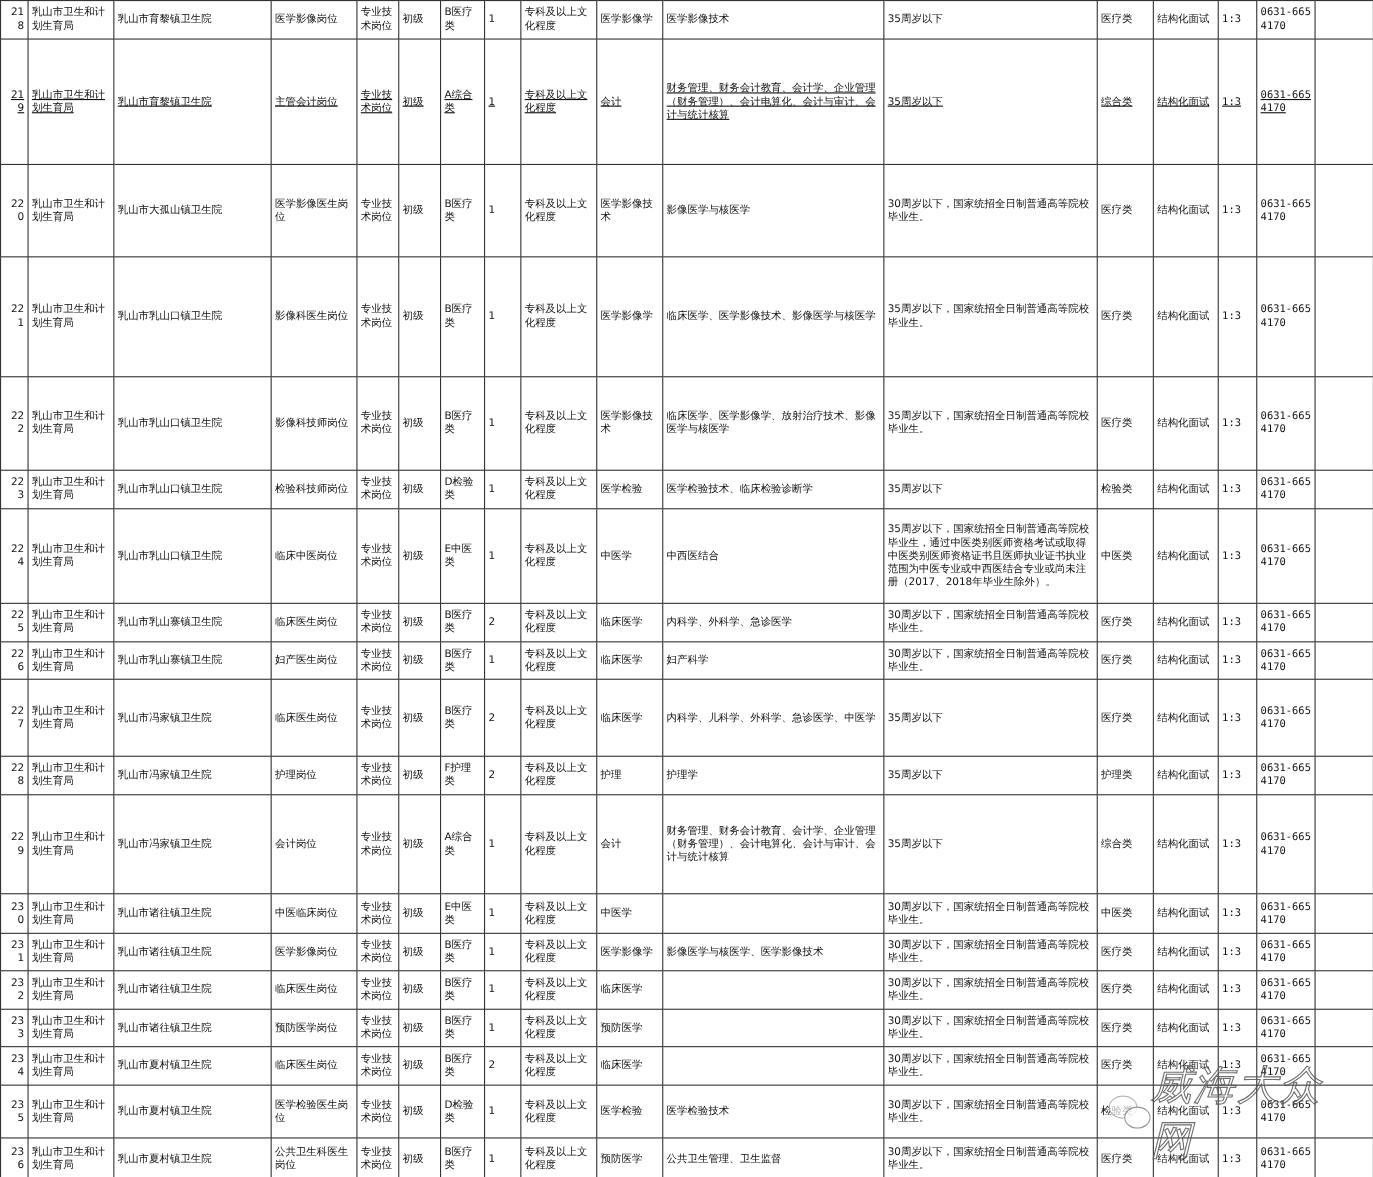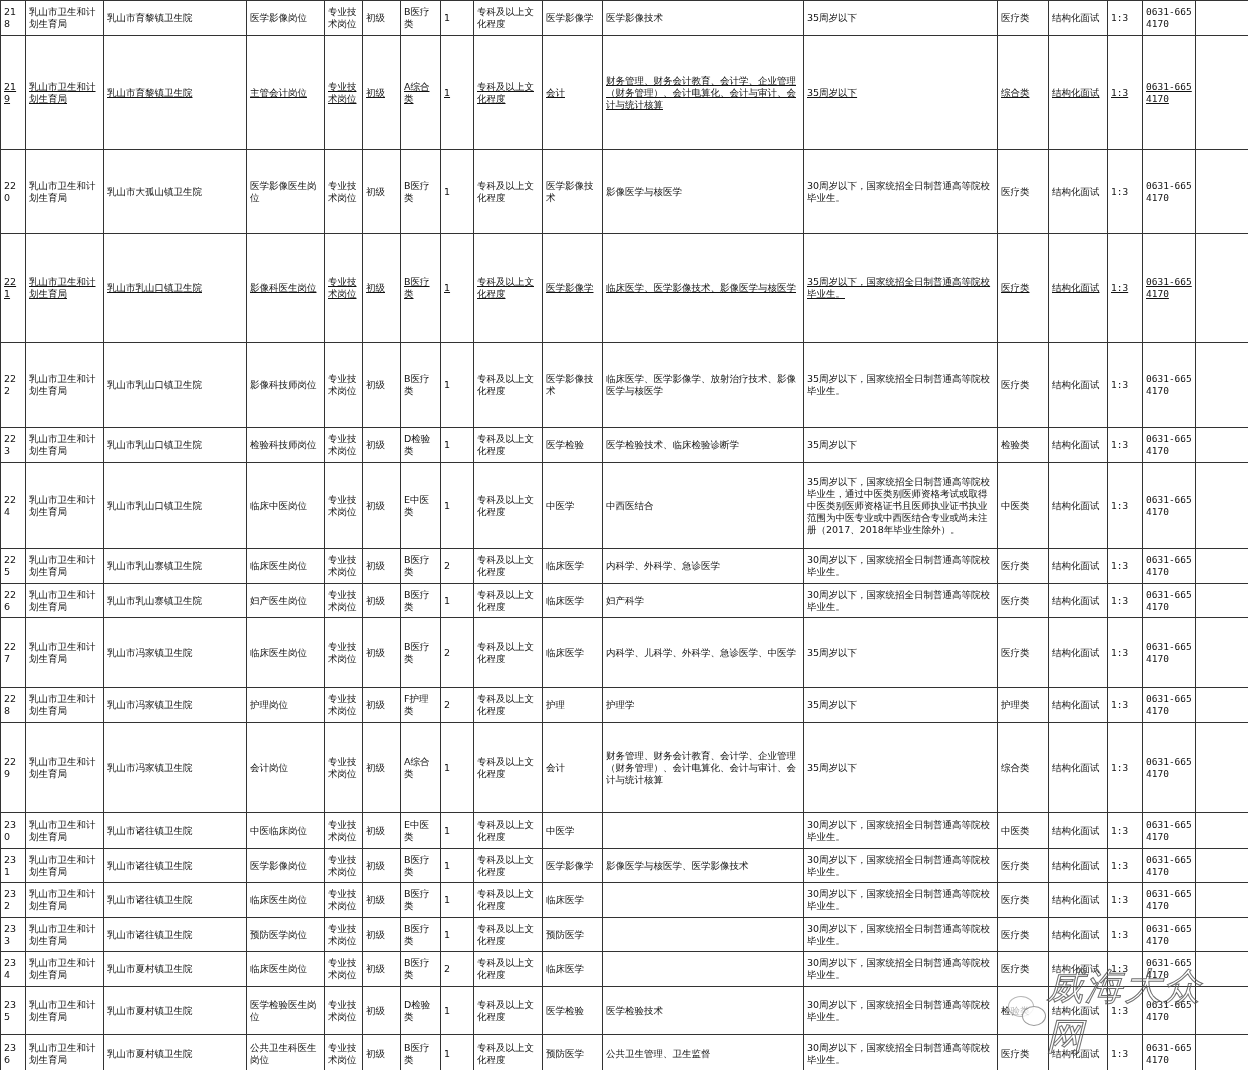--- a/index.html
+++ b/index.html
@@ -3,21 +3,21 @@
 <meta charset="utf-8">
 <style>
   html, body { margin: 0; padding: 0; background: #ffffff; }
   body { width: 1248px; height: 1070px; overflow: hidden; position: relative;
          font-family: "DejaVu Sans", "Liberation Sans", sans-serif; color: #111; }
   table.jobs { border-collapse: collapse; table-layout: fixed; width: 1248px;
                position: absolute; left: 0; top: 0; }
   table.jobs td { border: 1.5px solid #333; padding: 0 3px; font-size: 9.5px;
                   line-height: 12px; vertical-align: middle; overflow: hidden;
                   word-break: break-all; }
-  td.num { padding-left: 3px; font-size: 9.5px; }
+  td.num { padding-left: 3px; font-size: 9.5px; text-align: right; }
   td.mono { font-family: "DejaVu Sans Mono", "Liberation Mono", monospace; font-size: 9px; }
   .watermark { position: absolute; left: 1008px; top: 992px; width: 205px; height: 40px;
                pointer-events: none; display: flex; align-items: center; opacity: 0.85; }
   .wm-icon { width: 40px; height: 32px; position: relative; }
   .wm-icon .b1 { position: absolute; left: 0; top: 0; width: 24px; height: 19px;
                  border: 1.5px solid #aaa; border-radius: 50%; background: rgba(255,255,255,0.8); }
   .wm-icon .b2 { position: absolute; left: 14px; top: 10px; width: 22px; height: 18px;
                  border: 1.5px solid #888; border-radius: 50%; background: rgba(255,255,255,0.85); }
   .wm-text { font-size: 37px; font-style: italic; color: transparent;
              -webkit-text-stroke: 1px #555; letter-spacing: 2px; margin-left: 4px;
@@ -97,21 +97,21 @@
     <td>专科及以上文化程度</td>
     <td>医学影像技术</td>
     <td>影像医学与核医学</td>
     <td>30周岁以下，国家统招全日制普通高等院校毕业生。</td>
     <td>医疗类</td>
     <td>结构化面试</td>
     <td class="mono">1:3</td>
     <td class="mono">0631-6654170</td>
     <td></td>
   </tr>
-      <tr style="height: 109px; text-decoration: underline;">
+      <tr style="height: 109px;">
     <td class="num">221</td>
     <td>乳山市卫生和计划生育局</td>
     <td>乳山市乳山口镇卫生院</td>
     <td>影像科医生岗位</td>
     <td>专业技术岗位</td>
     <td>初级</td>
     <td>B医疗类</td>
     <td>1</td>
     <td>专科及以上文化程度</td>
     <td>医学影像学</td>

